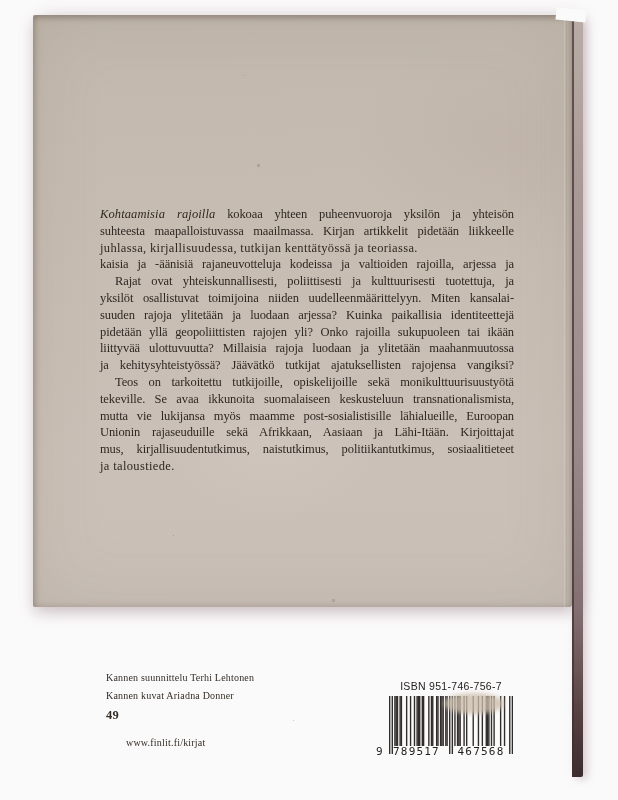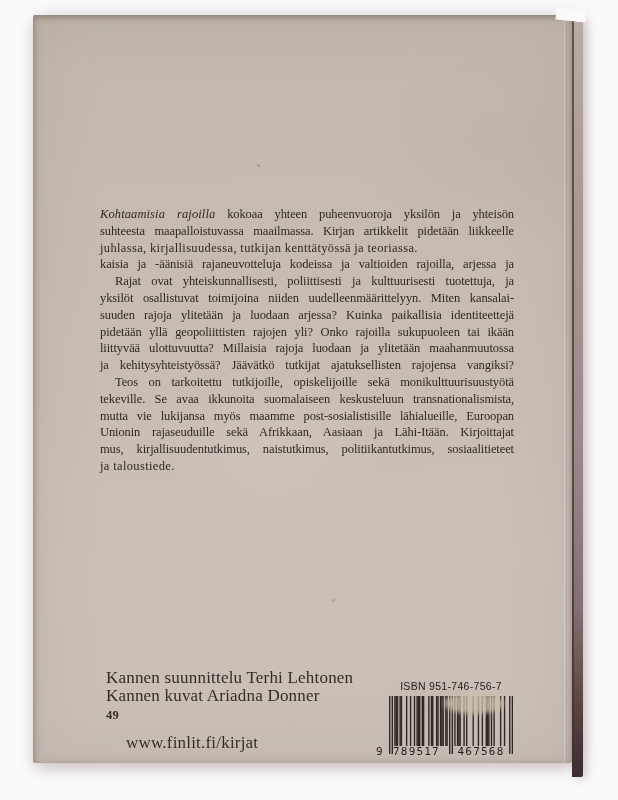--- a/index.html
+++ b/index.html
@@ -1,18 +1,18 @@
 <!DOCTYPE html>
 <html><head>
 <meta charset="utf-8">
 <style>
   html,body{margin:0;padding:0;background:#fbfafb;}
   .photo{position:relative;width:618px;height:800px;background:#fbfafb;overflow:hidden;
          font-family:"Liberation Serif","DejaVu Serif",serif;}
-  .book{position:absolute;left:33px;top:15px;width:539px;height:748px;
+  .book{position:absolute;left:33px;top:15px;width:539px;height:592px;
         background:
           radial-gradient(ellipse 90px 45px at 400px 690px, rgba(172,152,122,.16), transparent 70%),
           radial-gradient(ellipse 200px 150px at 470px 130px, rgba(152,137,120,.10), transparent 75%),
           radial-gradient(ellipse 160px 110px at 240px 430px, rgba(255,255,255,.08), transparent 70%),
           linear-gradient(178deg,#c2b8ad 0%,#c7bcb2 35%,#cbc0b7 72%,#c9bfb7 100%);
         border-radius:3px 2px 2px 2px;
         box-shadow:0 6px 14px rgba(168,150,154,.45), 10px 0 18px rgba(176,158,163,.30),
                    inset 0 0 70px rgba(112,97,84,.13), inset 0 3px 6px rgba(100,85,72,.22),
                    inset 3px 0 8px rgba(120,105,92,.12), inset -2px 0 5px rgba(100,88,78,.18);}
   .book::before{content:"";position:absolute;left:0;top:0;right:0;height:7px;
@@ -32,21 +32,21 @@
         background:linear-gradient(to bottom,#b9acA6 0%,#a89795 25%,#9c8b8d 55%,#836f71 78%,#553f41 92%,#3c2c2e 100%);
         box-shadow:4px 2px 9px rgba(168,146,152,.45);}
   .corner-fold{position:absolute;left:556px;top:9px;width:30px;height:12px;background:#fbfafb;
         transform:rotate(6deg);}
   .blurb{position:absolute;left:67px;top:191px;width:414px;font-size:12.5px;line-height:16.8px;
         color:#2e2822;letter-spacing:-0.1px;}
   .bline{text-align:justify;text-align-last:justify;white-space:normal;}
   .bline.last{text-align-last:left;letter-spacing:.35px;}
   .bline.ind{text-indent:15px;}
   .bline i{letter-spacing:.1px;}
-  .credit{position:absolute;left:73px;font-size:17px;line-height:14px;color:#332d26;letter-spacing:.2px;}
+  .credit{position:absolute;left:73px;font-size:10px;line-height:14px;color:#332d26;letter-spacing:.2px;}
   .credit1{top:656px;} .credit2{top:674px;}
   .series{top:693px;font-weight:600;font-size:12.5px;}
   .url{top:721px;margin-left:20px;}
   .isbn-label{position:absolute;left:356px;top:665px;width:124px;text-align:center;
         font-family:Liberation Sans, sans-serif;font-size:10.5px;
         letter-spacing:.3px;color:#24211e;}
   .barcode{position:absolute;left:356px;top:681px;}
   .bc-digits{position:absolute;left:0;top:0;font-family:"DejaVu Sans Mono","Liberation Mono",monospace;
         font-size:11px;color:#211d1a;}
   .bc-digits span{position:absolute;top:730px;}

